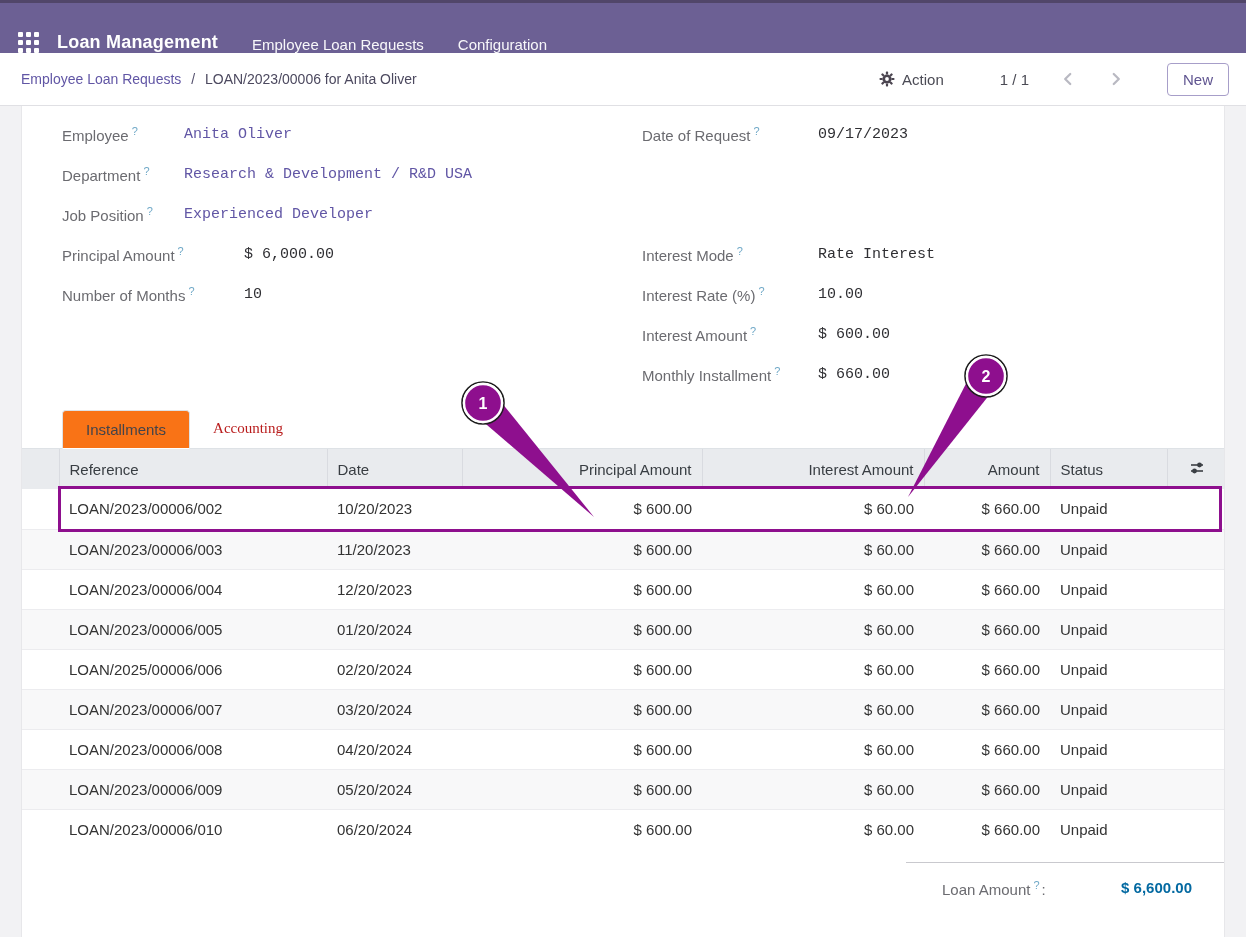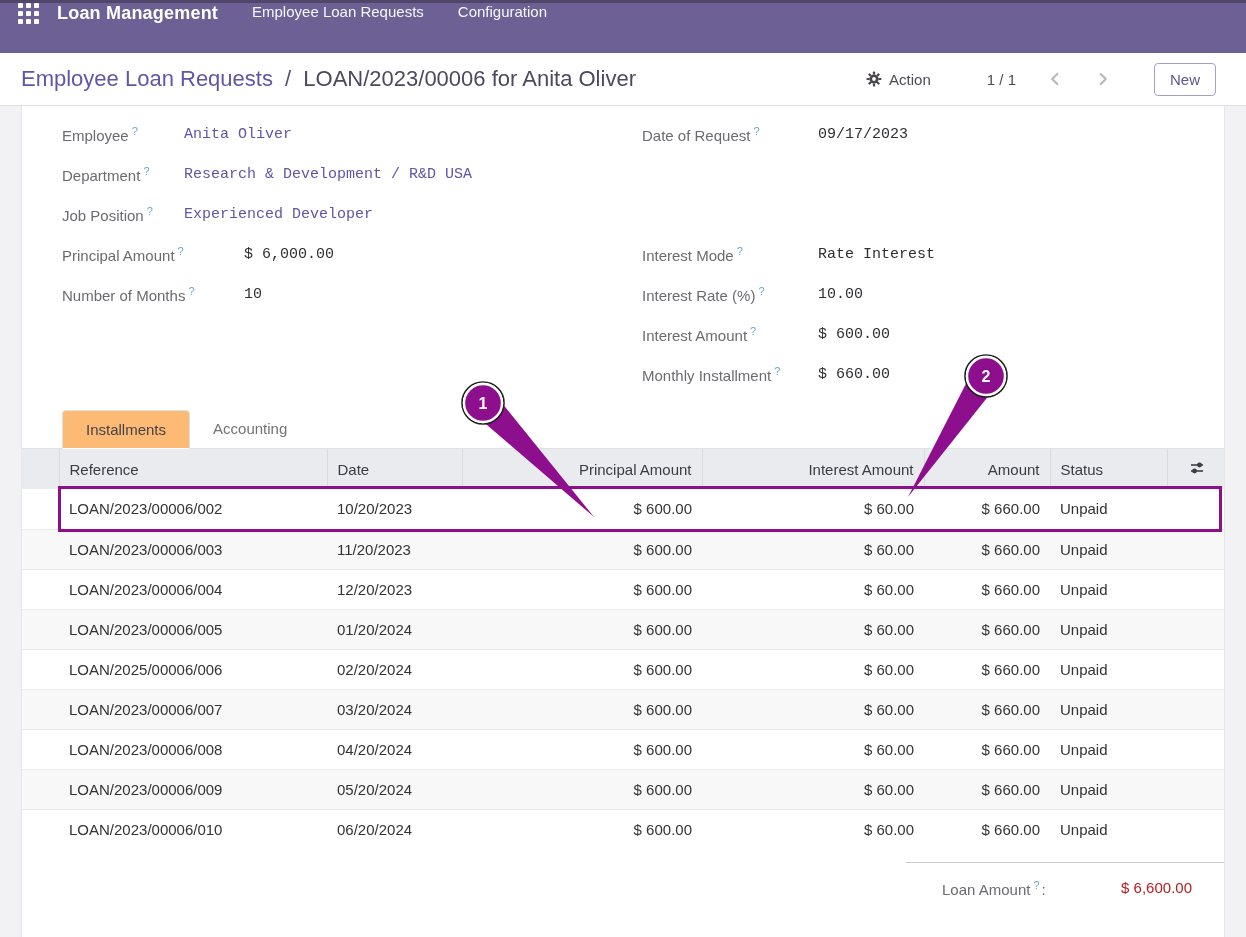--- a/index.html
+++ b/index.html
@@ -1,39 +1,39 @@
 <!DOCTYPE html>
 <html><head>
 <meta charset="utf-8">
 <style>
   * { margin:0; padding:0; box-sizing:border-box; }
   html,body { width:1246px; height:937px; overflow:hidden; }
   body { font-family:"Liberation Sans", sans-serif; background:#f2f2f4; color:#33343a; }
 
   
   .navbar { height:53px; background:#6c6094; border-top:3px solid #514669;
-            display:flex; align-items:flex-start; padding:0 18px; }
+            display:flex; align-items:flex-end; padding:0 18px; }
   .apps-grid { width:21px; height:21px; display:grid; grid-template-columns:repeat(3,5px);
                grid-template-rows:repeat(3,5px); gap:3px; cursor:pointer; }
   .apps-grid span { background:#fff; border-radius:1px; }
   .brand { color:#fff; font-size:18px; font-weight:bold; margin-left:18px; letter-spacing:.2px; }
   .nav-menu { color:rgba(255,255,255,.95); font-size:15px; margin-left:34px; cursor:pointer; }
 
   
   .control-panel { height:53px; background:#fff; border-bottom:1px solid #e0e0e4;
                    display:flex; align-items:center; padding:0 10px 0 21px; }
-  .breadcrumb { font-size:22px; white-space:nowrap; }
+  .breadcrumb { font-size:14px; white-space:nowrap; }
   .breadcrumb .bc-link { color:#6156a5; cursor:pointer; }
   .breadcrumb .bc-sep { color:#55516e; margin:0 6px; }
   .breadcrumb .bc-current { color:#4c495f; }
   .cp-right { margin-left:auto; display:flex; align-items:center;gap:8px; }
   .action-btn { display:flex; align-items:center; gap:7px; color:#4b4b55; font-size:15px; cursor:pointer; }
   .pager { margin-left:48px; font-size:15px; color:#4b4b55; }
   .chev { margin-left:22px; cursor:default; display:flex; align-items:center; }
-  .new-btn { margin-left:34px; margin-right:20px; border:1px solid #a79ec9; color:#5f5490;
+  .new-btn { margin-left:34px; margin-right:7px; border:1px solid #a79ec9; color:#5f5490;
              background:#fff; font-size:15px; padding:7px 15px; border-radius:4px; cursor:pointer;
              font-family:"Liberation Sans", sans-serif; }
 
   
   .sheet { position:relative; margin-left:21px; width:1204px; height:831px; background:#fff;
            border-left:1px solid #e7e7ea; border-right:1px solid #e7e7ea; overflow:hidden; }
 
   
   .form-area { display:flex; padding:8px 0 0 40px; }
   .fcol-left { width:560px; }
@@ -44,23 +44,23 @@
   .flabel.w2 { width:182px; }
   .flabel.w3 { width:176px; }
   .help { color:#6fa8c7; font-size:11px; margin-left:3px; }
   .fvalue { color:#2f2f33;font-family:Liberation Mono, monospace; }
   .fvalue.link { color:#6156a5; cursor:pointer; }
 
   
   .notebook { margin-top:16px; }
   .tab-strip { padding-left:40px; border-bottom:1px solid #dee2e6; display:flex; }
   .tab { font-size:15px; padding:10px 23px; cursor:pointer; }
-  .tab.active { background:#fdba74; color:#43434a; border:1px solid #dee2e6; border-bottom:1px solid #fff;
+  .tab.active { background:#f97316; color:#43434a; border:1px solid #dee2e6; border-bottom:1px solid #fff;
                 border-radius:4px 4px 0 0; margin-bottom:-1px; }
-  .tab.inactive { color:#737373; }
+  .tab.inactive { color:#b91c1c;font-family:Liberation Serif, serif; }
 
   
   .table-wrap { position:relative; }
   table { width:100%; border-collapse:collapse; font-size:15px; table-layout:fixed; }
   thead th { background:#e9ebee; height:40px; font-weight:500; color:#383d42; text-align:left;
              padding:0 10px; border-left:1px solid #d9dbe0; cursor:pointer; }
   thead th:first-child { border-left:none; }
   thead th.num, td.num { text-align:right; }
   tbody td { height:40px; padding:0 10px; border-top:1px solid #ececef; color:#333; }
   tbody tr:first-child td { border-top:none; }
@@ -70,21 +70,21 @@
 
   
   .row-highlight { position:absolute; left:36px; top:37px; width:1164px; height:46px;
                    border:3px solid #8e0f8e; pointer-events:none; }
 
   
   .footer-total { width:320px; margin:13px 0 0 884px; border-top:1px solid #c9c9ce;
                   padding:16px 34px 0 36px; display:flex; align-items:flex-start; font-size:15px; }
   .ft-label { color:#6b6b70; }
   .ft-colon { color:#6b6b70; margin-left:2px; }
-  .ft-value { margin-left:auto; font-weight:normal; color:#b91c1c; }
+  .ft-value { margin-left:auto; font-weight:bold; color:#0369a1; }
 
   
   .annot { position:absolute; left:0; top:0; width:1246px; height:937px; pointer-events:none; z-index:50; }
 </style>
 </head>
 <body>
 
 <div class="navbar">
   <div class="apps-grid">
     <span></span>

